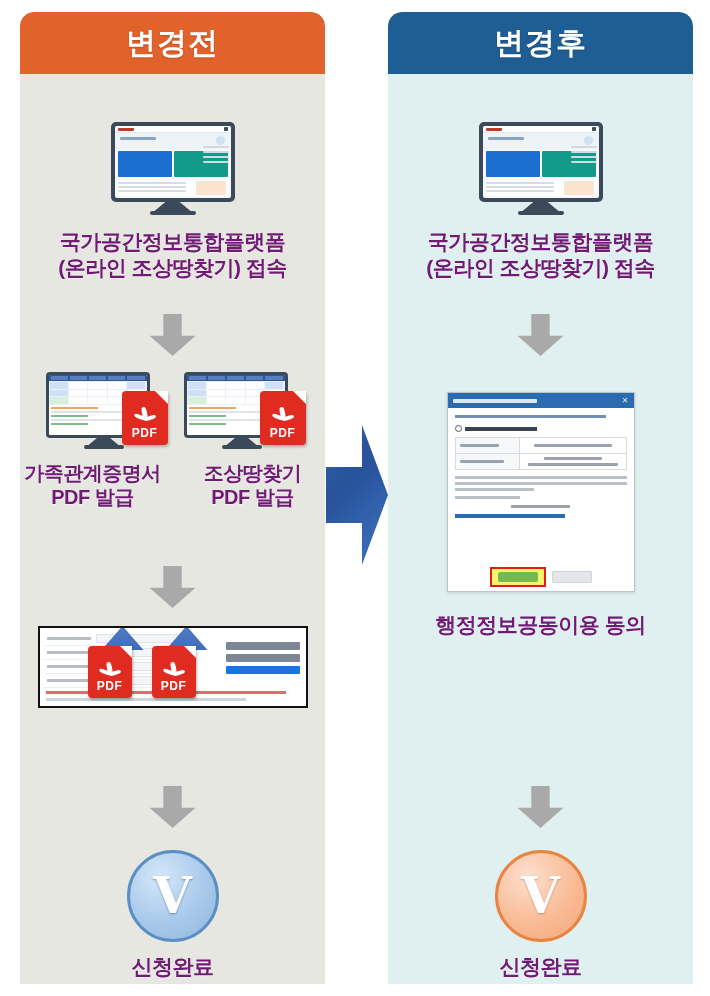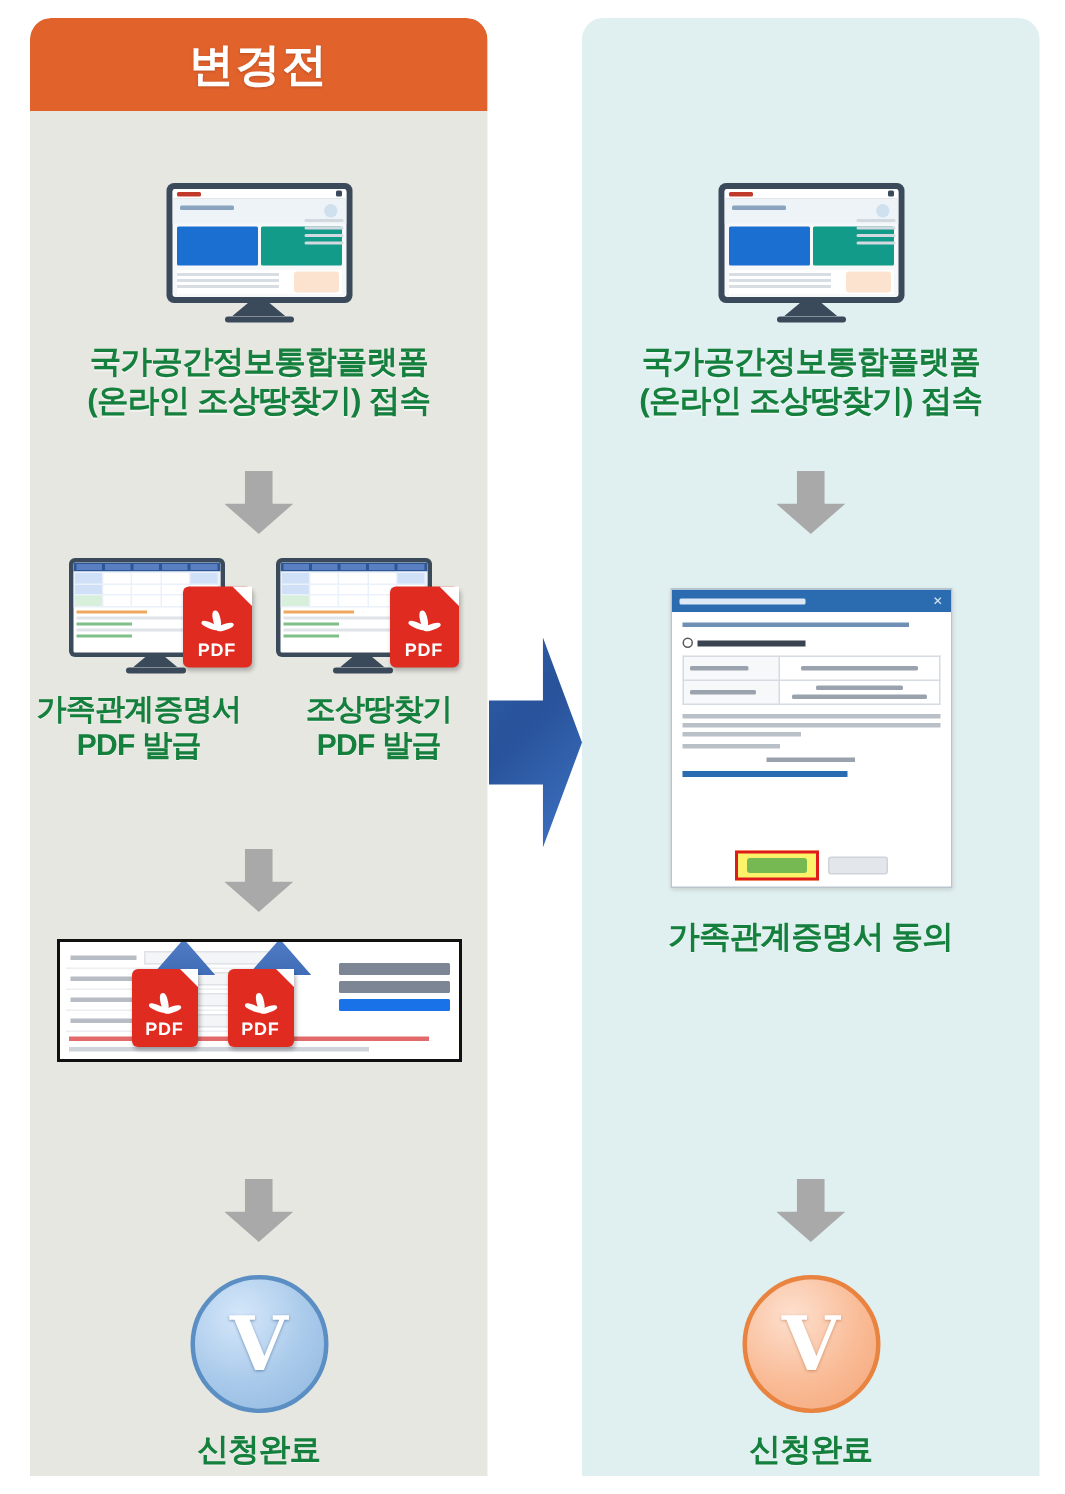--- a/index.html
+++ b/index.html
@@ -34,21 +34,21 @@
   .phead span{
     color:#fff;font-size:30px;font-weight:bold;letter-spacing:1px;
     text-shadow:0 1px 2px rgba(0,0,0,.18);
   }
 
   .stage{position:absolute;left:0;top:62px;width:100%;bottom:0;}
 
   
   .step{position:absolute;left:0;width:100%;text-align:center;}
   .caption{
-    font-size:20px;font-weight:bold;color:#15803d;line-height:1.22;
+    font-size:20px;font-weight:bold;color:#701a75;line-height:1.22;
     letter-spacing:-.5px;white-space:pre-line;
     text-shadow:0 1px 0 rgba(255,255,255,.5);
   }
   .caption.big{font-size:21px;}
 
   
   .arrow-down{
     width:46px;height:42px;margin:0 auto;background:#a9a9a9;
     clip-path:polygon(30% 0,70% 0,70% 52%,100% 52%,50% 100%,0 52%,30% 52%);
   }
@@ -439,20 +439,23 @@
 
       </div>
     </div>
   </div>
 
   <div class="arrow-right"></div>
 
   <div class="col col-right">
     <div class="panel panel-right">
 
+      <div class="phead phead-right">
+        <span>변경후</span>
+      </div>
 
       <div class="stage">
 
         <div class="step" style="top:48px;">
           <div class="monitor">
             <div class="mon-screen">
               <div class="mon-inner">
                 <div class="mon-bar">
                     <i class="mon-logo"></i>
                     <i class="mon-dot"></i>
@@ -531,21 +534,21 @@
               <div class="dlg-date"></div>
               <div class="dlg-q"></div>
             </div>
             <div class="dlg-actions">
               <div class="dlg-hi">
                 <div class="btn-green"></div>
               </div>
               <div class="btn-gray"></div>
             </div>
           </div>
-          <div class="caption big" style="margin-top:20px;">가족관계증명서 동의</div>
+          <div class="caption big" style="margin-top:20px;">행정정보공동이용 동의</div>
         </div>
 
         <div class="step" style="top:712px;">
           <div class="arrow-down"></div>
         </div>
 
         <div class="step" style="top:776px;">
           <div class="badge badge-orange">
             <div class="badge-check">V</div>
           </div>

